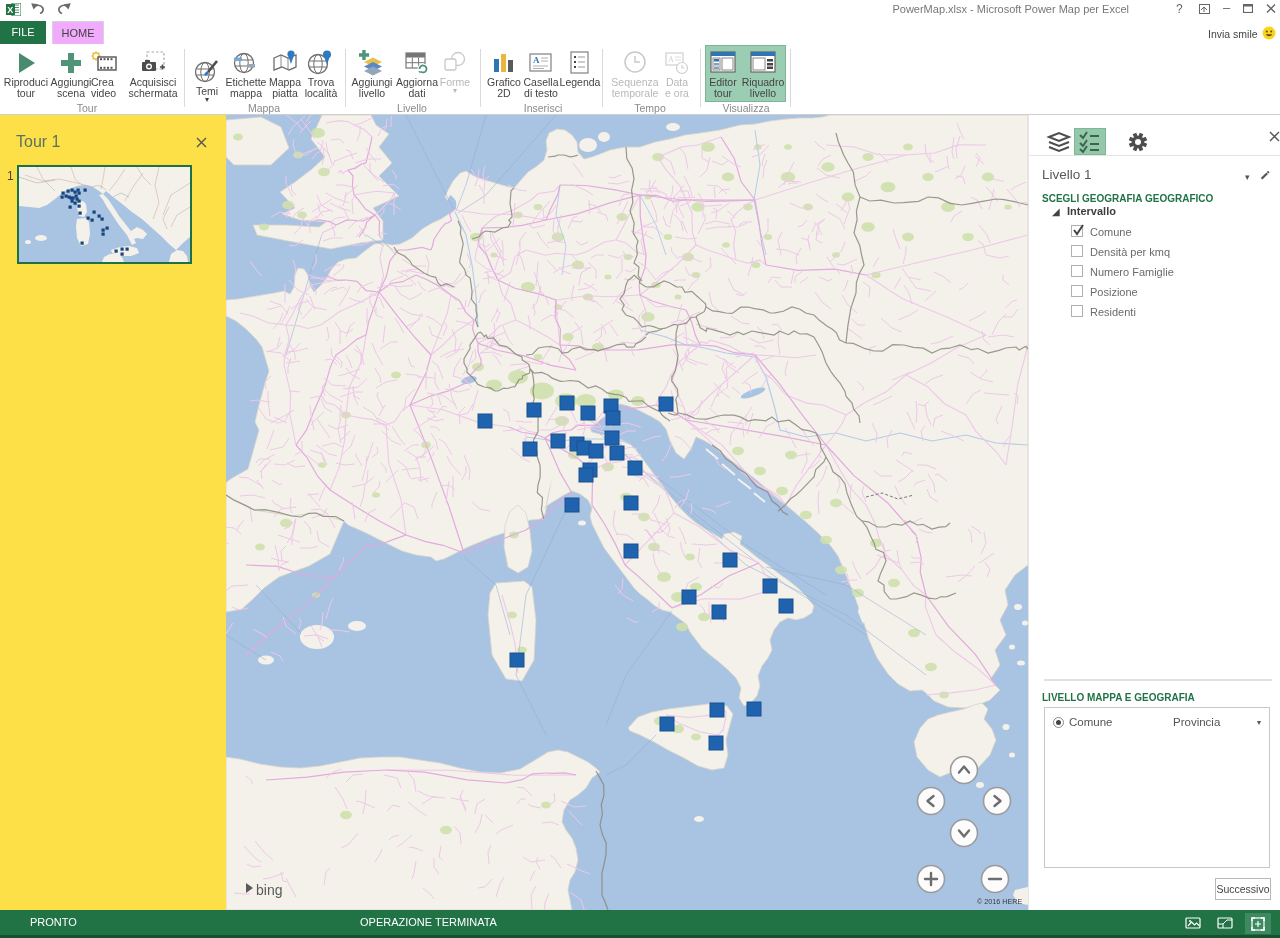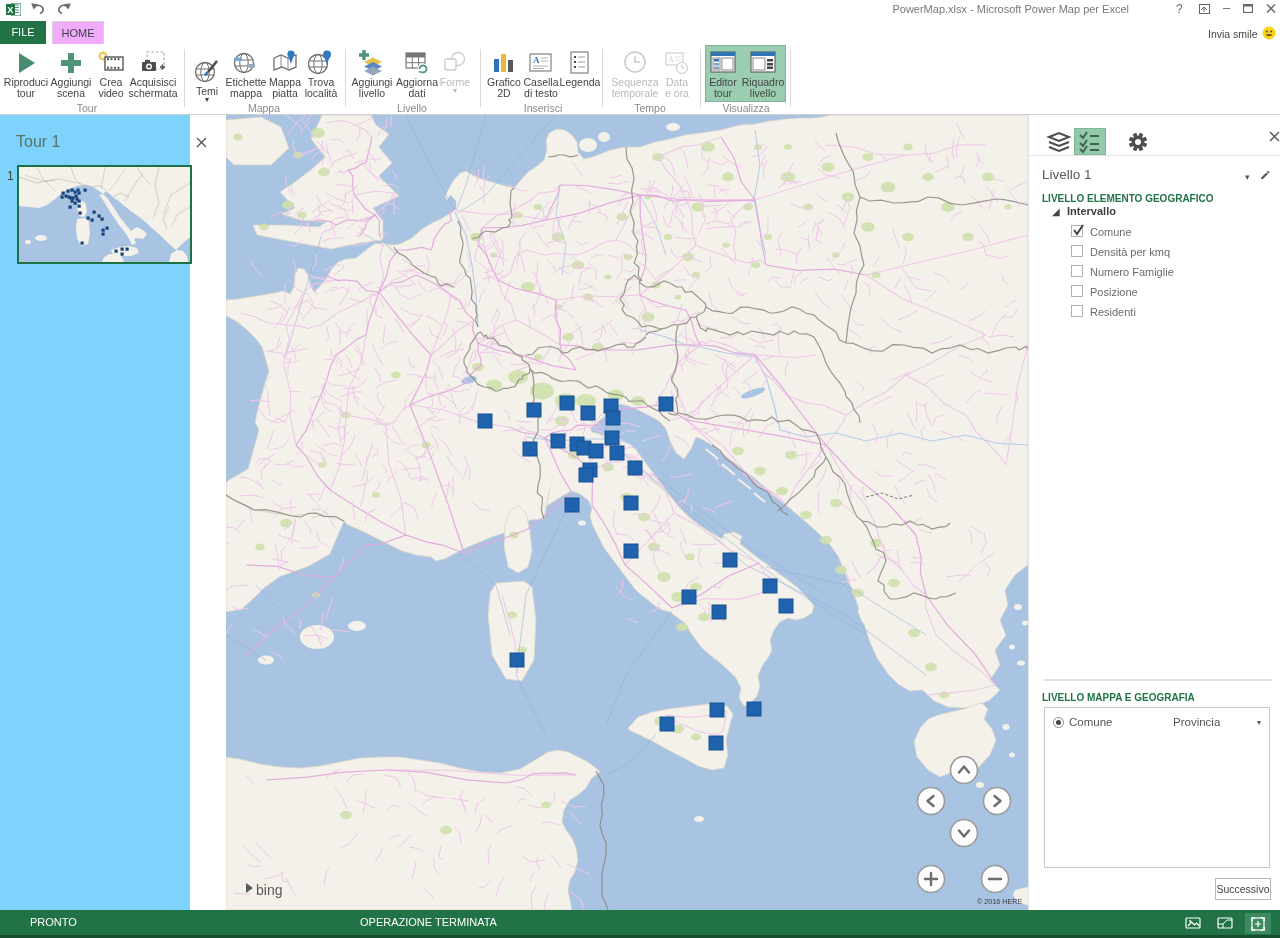--- a/index.html
+++ b/index.html
@@ -58,21 +58,21 @@
       <div style="line-height:11px">Riproduci</div>
       <div style="line-height:11px">tour</div>
     </div>
     <div style="position:absolute;left:47px;top:6px;width:48px;text-align:center;color:#444;font-size:10.5px">
       <div style="height:27px"><svg width="26" height="26" viewBox="0 0 26 26">
           <path d="M10,3 h6 v7 h7 v6 h-7 v7 h-6 v-7 h-7 v-6 h7 z" fill="#4f9378"></path>
         </svg></div>
       <div style="line-height:11px">Aggiungi</div>
       <div style="line-height:11px">scena</div>
     </div>
-    <div style="position:absolute;left:91px;top:6px;width:40px;text-align:center;color:#444;font-size:10.5px">
+    <div style="position:absolute;left:91px;top:6px;width:40px;color:#444;font-size:10.5px">
       <div style="height:27px"><svg width="26" height="26" viewBox="0 0 26 26">
           <circle cx="5" cy="6" r="3" fill="none" stroke="#e8c04a" stroke-width="1.5"></circle>
           <path d="M5,1 v2 M5,9 v2 M0,6 h2 M8,6 h2 M1.5,2.5 l1.5,1.5 M7,8 l1.5,1.5 M8.5,2.5 L7,4 M3,8 L1.5,9.5" stroke="#e8c04a" stroke-width="1.2"></path>
           <rect x="7" y="7" width="18" height="13" fill="#fff" stroke="#555" stroke-width="1.4"></rect>
           <g fill="#555">
             <rect x="9" y="8.2" width="2" height="2"></rect>
             <rect x="12.5" y="8.2" width="2" height="2"></rect>
             <rect x="16" y="8.2" width="2" height="2"></rect>
             <rect x="19.5" y="8.2" width="2" height="2"></rect>
             <rect x="9" y="16.8" width="2" height="2"></rect>
@@ -251,21 +251,21 @@
     <div style="position:absolute;left:610px;top:58px;width:80px;text-align:center;font-size:10.5px;color:#8a8a8a">Tempo</div>
     <div style="position:absolute;left:706px;top:58px;width:80px;text-align:center;font-size:10.5px;color:#8a8a8a">Visualizza</div>
 <div style="position:absolute;left:184px;top:5px;width:1px;height:58px;background:#d9d9d9"></div>
     <div style="position:absolute;left:345px;top:5px;width:1px;height:58px;background:#d9d9d9"></div>
     <div style="position:absolute;left:480px;top:5px;width:1px;height:58px;background:#d9d9d9"></div>
     <div style="position:absolute;left:602px;top:5px;width:1px;height:58px;background:#d9d9d9"></div>
     <div style="position:absolute;left:700px;top:5px;width:1px;height:58px;background:#d9d9d9"></div>
     <div style="position:absolute;left:790px;top:5px;width:1px;height:58px;background:#d9d9d9"></div>
 </div>
 
-<div class="abs" style="left:0;top:115px;width:190px;height:795px;background:#7dd3fc">
+<div class="abs" style="left:0;top:115px;width:226px;height:795px;background:#fde047">
   <div class="abs" style="left:16px;top:18px;font-size:16px;color:#5a7263">Tour 1</div>
   <svg class="abs" style="left:196px;top:22px" width="11" height="11" viewBox="0 0 11 11">
       <path d="M1,1 L10,10 M10,1 L1,10" stroke="#555" stroke-width="1.4"></path>
     </svg>
   <div class="abs" style="left:7px;top:54px;font-size:12px;color:#444">1</div>
   <div class="abs" style="left:17px;top:50px;width:175px;height:99px;border:2px solid #1e7145"><svg width="171" height="95" viewBox="0 0 171 95">
 <rect width="171" height="95" fill="#a9c3e2"></rect>
 <path d="M0,0 H171 V70 L164,76 157,83 150,77 142,69 133,61 123,52 113,45 102,36 94,30 87,24 84,27 80,24 74,20 66,18 58,19 50,22 43,26 36,32 28,38 20,41 10,40 0,39 Z" fill="#f4f1ea"></path>
 <path d="M84,27 L89,32 93,38 97,44 100,49 104,54 108,59 112,64 118,60 124,63 128,67 124,72 118,71 115,72 117,76 113,78 108,68 104,63 100,58 96,52 92,46 88,40 84,33 80,28 Z" fill="#f4f1ea"></path>
 <path d="M58,52 l9,-1 3,4 1,12 -2,10 -7,2 -4,-8 -1,-12 Z" fill="#f4f1ea"></path>
@@ -1579,21 +1579,21 @@
   <svg class="abs" style="left:240px;top:16px" width="11" height="11" viewBox="0 0 11 11">
       <path d="M1,1 L10,10 M10,1 L1,10" stroke="#555" stroke-width="1.4"></path>
     </svg>
   <div class="abs" style="left:0;top:40px;width:252px;height:1px;background:#e4e4e4"></div>
 </div>
 <div class="abs" style="left:1042px;top:167px;font-size:13.5px;color:#595959">Livello 1</div>
 <div class="abs" style="left:1245px;top:172px;font-size:9px;color:#555">▾</div>
 <svg class="abs" style="left:1260px;top:170px" width="11" height="11" viewBox="0 0 11 11">
     <path d="M1,10 L8,3 l2,2 -7,7 z M8.5,2.5 l1.5,-1.5 2,2 -1.5,1.5 z" fill="#555" transform="scale(0.8)"></path>
   </svg>
-<div class="abs" style="left:1042px;top:193px;font-size:10px;font-weight:bold;color:#217346">LIVELLO ELEMENTO GEOGRAFICO</div>
+<div class="abs" style="left:1042px;top:193px;font-size:10px;font-weight:bold;color:#217346">SCEGLI GEOGRAFIA GEOGRAFICO</div>
 <div class="abs" style="left:1052px;top:206px;font-size:10px;color:#444">◢</div>
 <div class="abs" style="left:1067px;top:205px;font-size:11px;font-weight:bold;color:#3d3d3d">Intervallo</div>
 <div style="position:absolute;left:1071px;top:222px;width:200px;height:16px"><span style="position:relative;display:inline-block;width:15px;height:13px;vertical-align:-2px"><span style="position:absolute;left:0;top:0;width:12px;height:12px;border:1px solid #b0b0b0;background:#fff"></span><svg style="position:absolute;left:1px;top:-2px" width="14" height="14" viewBox="0 0 14 14">
         <path d="M2,7 l3,4 6,-9" stroke="#444" stroke-width="2" fill="none"></path>
       </svg></span><span style="color:#6b6b6b;font-size:11px;margin-left:4px">Comune</span></div>
 <div style="position:absolute;left:1071px;top:242px;width:200px;height:16px"><span style="position:relative;display:inline-block;width:15px;height:13px;vertical-align:-2px"><span style="position:absolute;left:0;top:0;width:12px;height:12px;border:1px solid #b0b0b0;background:#fff"></span></span><span style="color:#6b6b6b;font-size:11px;margin-left:4px">Densità per kmq</span></div>
 <div style="position:absolute;left:1071px;top:262px;width:200px;height:16px"><span style="position:relative;display:inline-block;width:15px;height:13px;vertical-align:-2px"><span style="position:absolute;left:0;top:0;width:12px;height:12px;border:1px solid #b0b0b0;background:#fff"></span></span><span style="color:#6b6b6b;font-size:11px;margin-left:4px">Numero Famiglie</span></div>
 <div style="position:absolute;left:1071px;top:282px;width:200px;height:16px"><span style="position:relative;display:inline-block;width:15px;height:13px;vertical-align:-2px"><span style="position:absolute;left:0;top:0;width:12px;height:12px;border:1px solid #b0b0b0;background:#fff"></span></span><span style="color:#6b6b6b;font-size:11px;margin-left:4px">Posizione</span></div>
 <div style="position:absolute;left:1071px;top:302px;width:200px;height:16px"><span style="position:relative;display:inline-block;width:15px;height:13px;vertical-align:-2px"><span style="position:absolute;left:0;top:0;width:12px;height:12px;border:1px solid #b0b0b0;background:#fff"></span></span><span style="color:#6b6b6b;font-size:11px;margin-left:4px">Residenti</span></div>
 <div class="abs" style="left:1044px;top:679px;width:228px;height:2px;background:#e0e0e0"></div>

